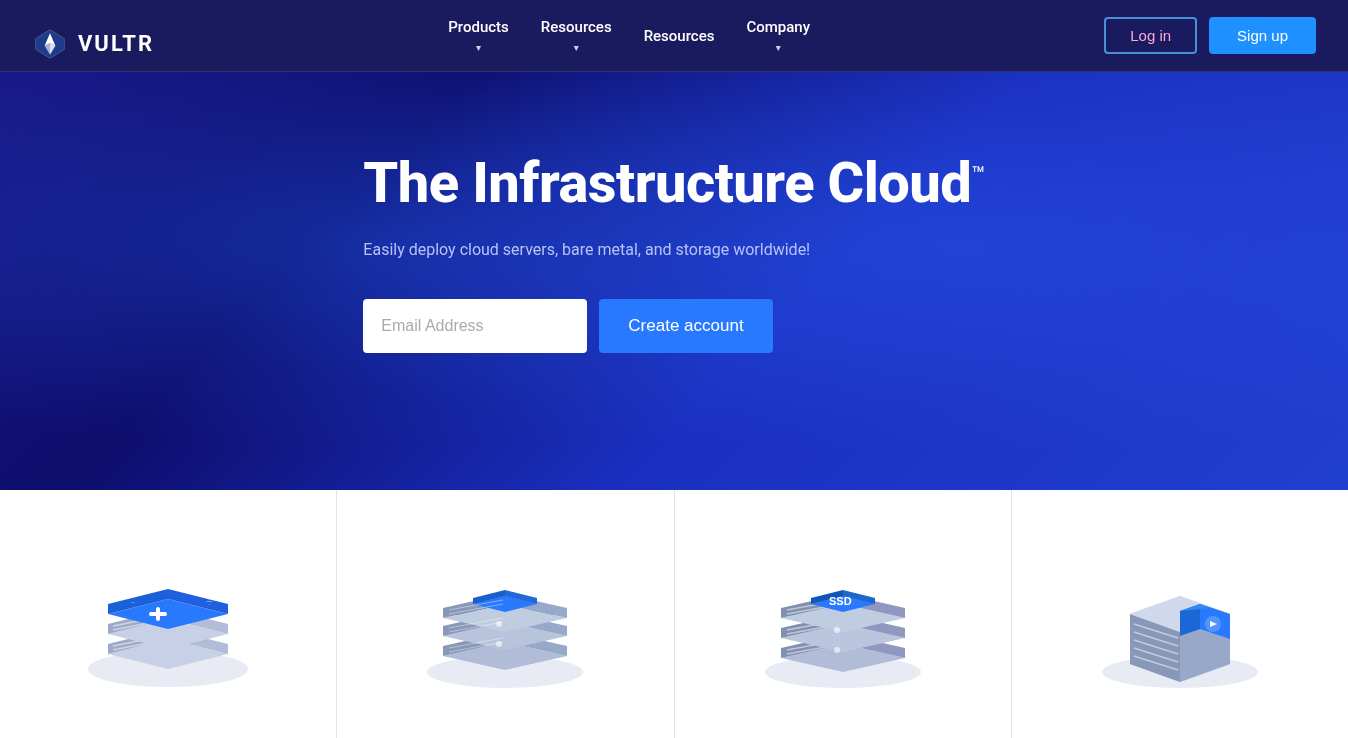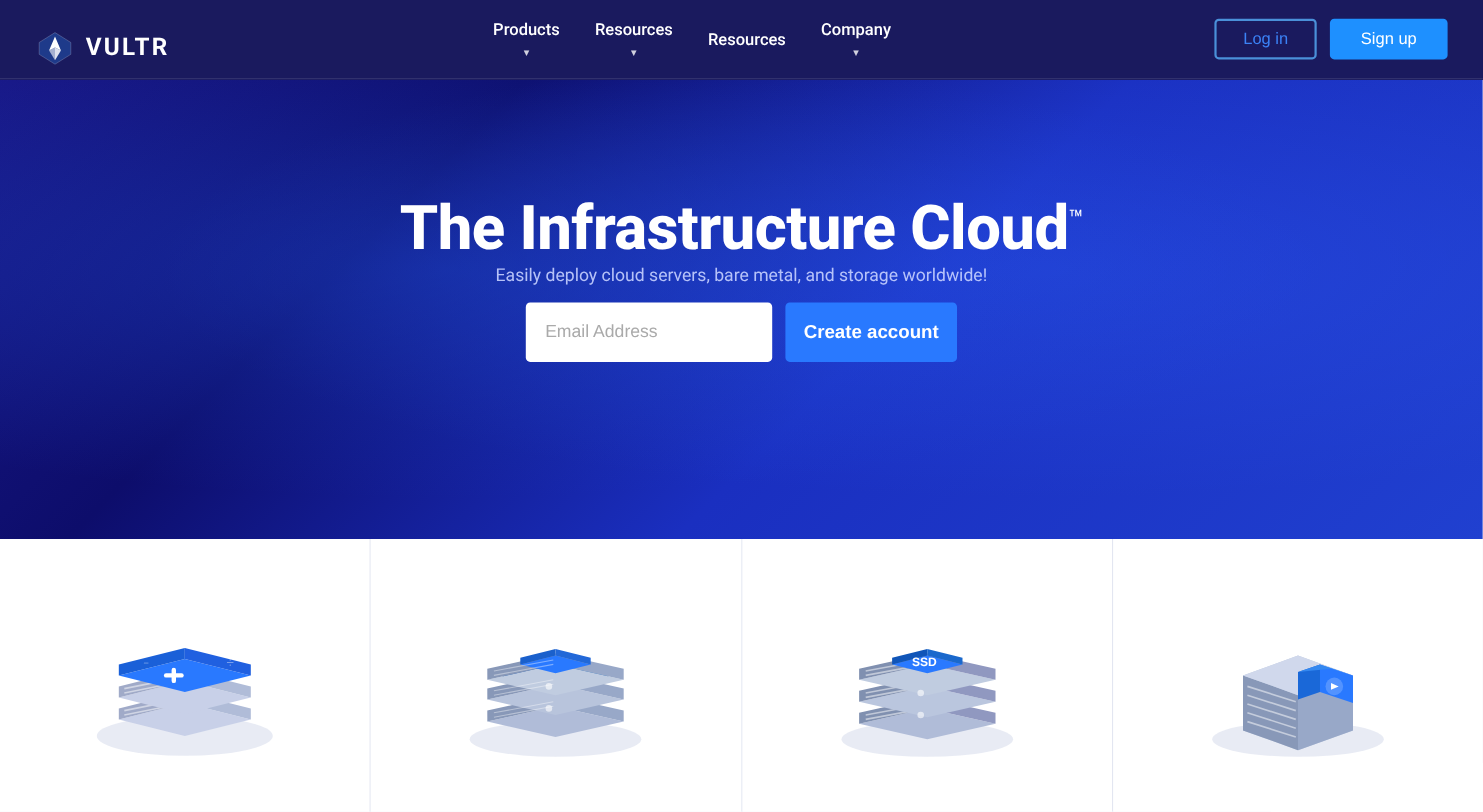--- a/index.html
+++ b/index.html
@@ -77,21 +77,21 @@
 
     .navbar-actions {
       display: flex;
       align-items: center;
       gap: 12px;
     }
 
     .btn-login {
       background: transparent;
       border: 2px solid #4a90d9;
-      color: #3b82f6;
+      color: #f9a8d4;
       padding: 8px 24px;
       border-radius: 4px;
       font-size: 15px;
       font-weight: 500;
       cursor: pointer;
     }
 
     .btn-signup {
       background: #1e90ff;
       border: none;
@@ -124,21 +124,22 @@
       top: 0; left: 0; right: 0; bottom: 0;
       background: radial-gradient(ellipse at 30% 50%, rgba(30,80,220,0.4) 0%, transparent 60%),
                   radial-gradient(ellipse at 70% 50%, rgba(50,100,255,0.3) 0%, transparent 60%);
     }
 
     .hero-content {
       position: relative;
       z-index: 2;
       display: flex;
       flex-direction: column;
-      align-items: center;
+      align-items: flex-start;
+      gap: 24px;
     }
 
     .hero-title {
       color: white;
       font-size: 56px;
       font-weight: 800;
       text-align: center;
       letter-spacing: -0.5px;
     }
 
@@ -173,27 +174,27 @@
       color: #333;
       outline: none;
     }
 
     .hero-input::placeholder {
       color: #aaa;
     }
 
     .btn-create {
       height: 54px;
-      padding: 0 17px;
+      padding: 0 29px;
       background: #2979ff;
       border: none;
       border-radius: 4px;
       color: white;
       font-size: 17px;
-      font-weight: 700;
+      font-weight: 400;
       cursor: pointer;
       white-space: nowrap;
     }
 
     
     .products-section {
       width: 1348px;
       background: #f0f2f8;
       display: flex;
       align-items: stretch;

